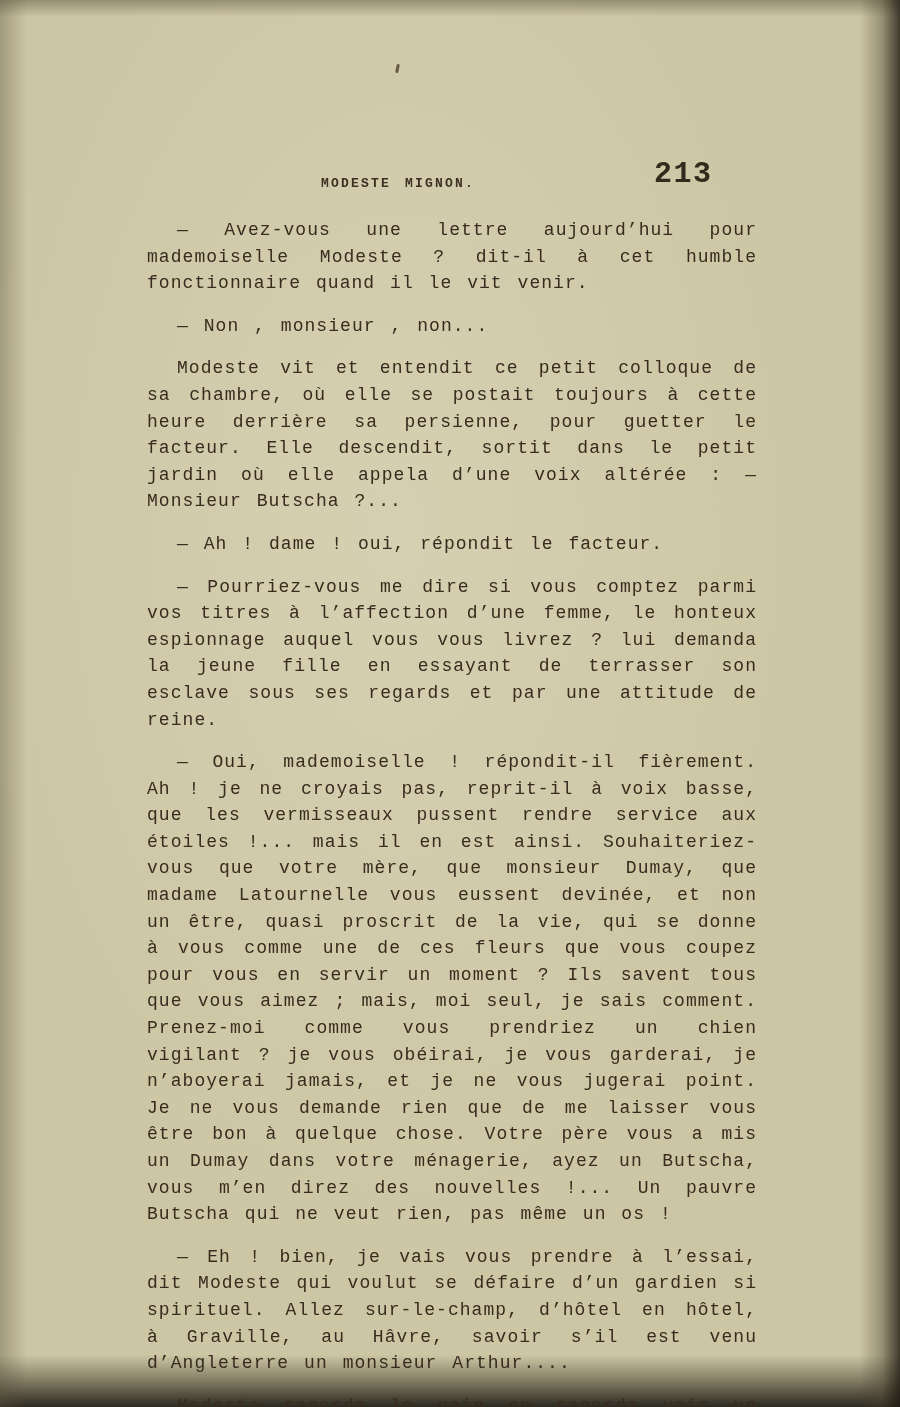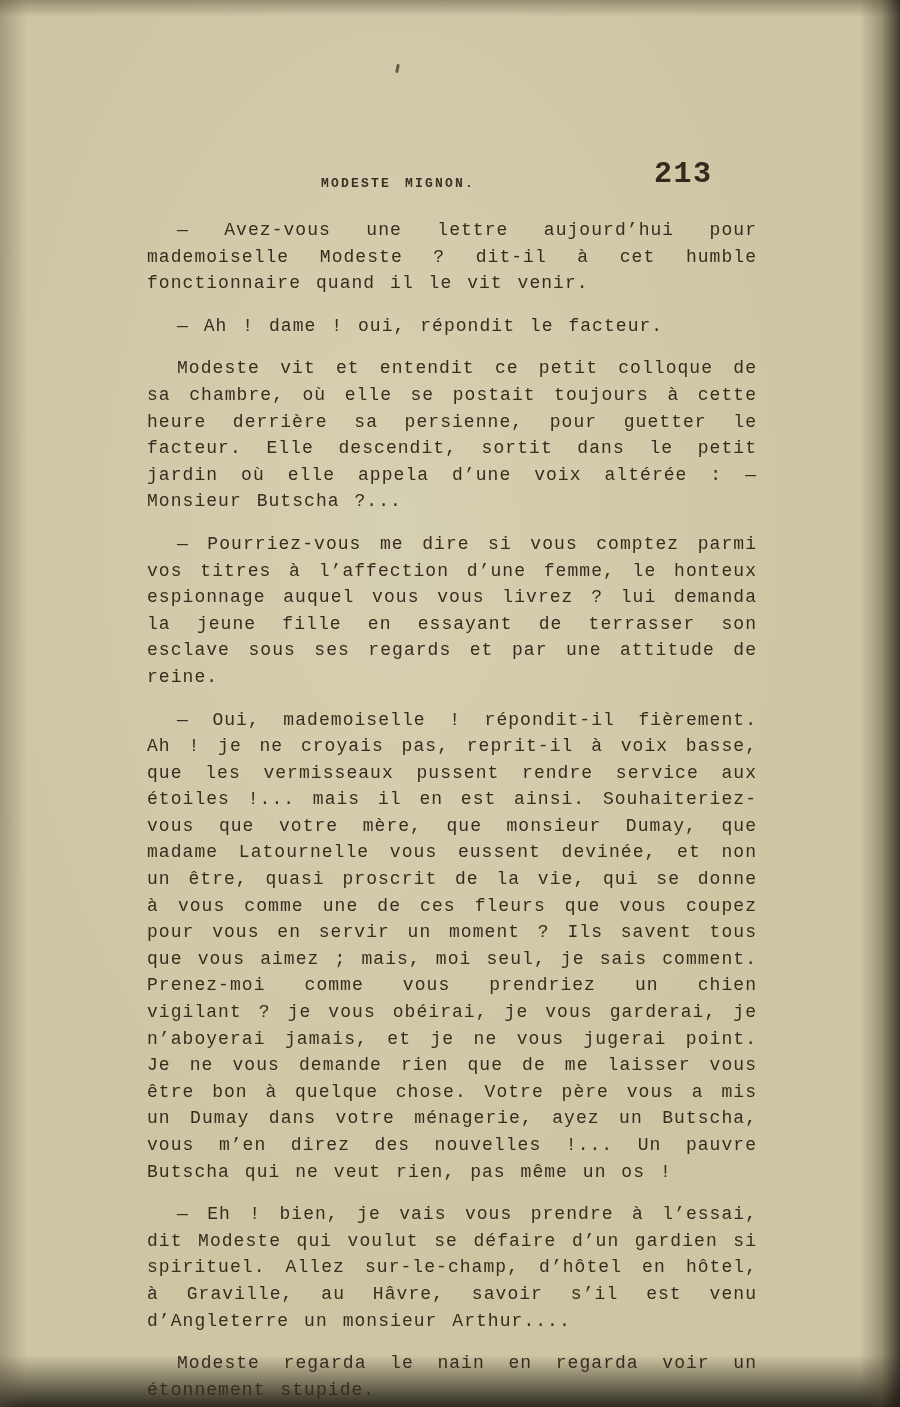--- a/index.html
+++ b/index.html
@@ -95,22 +95,23 @@
 
   <div class="textblock">
 
     <div class="pagehead">
       <span class="running-title">MODESTE MIGNON.</span>
       <span class="page-number">213</span>
     </div>
 
     <div class="bodytext">
       <p>— Avez-vous une lettre aujourd’hui pour mademoiselle Modeste&nbsp;? dit-il à cet humble fonctionnaire quand il le vit venir.</p>
+      <p>— Non&nbsp;, monsieur&nbsp;, non...</p>
+      <p>Modeste vit et entendit ce petit colloque de sa chambre, où elle se postait toujours à cette heure derrière sa persienne, pour guetter le facteur. Elle descendit, sortit dans le petit jardin où elle appela d’une voix altérée&nbsp;: — Monsieur Butscha&nbsp;?...</p>
       <p>— Ah&nbsp;! dame&nbsp;! oui, répondit le facteur.</p>
-      <p>Modeste vit et entendit ce petit colloque de sa chambre, où elle se postait toujours à cette heure derrière sa persienne, pour guetter le facteur. Elle descendit, sortit dans le petit jardin où elle appela d’une voix altérée&nbsp;: — Monsieur Butscha&nbsp;?...</p>
       <p>— Pourriez-vous me dire si vous comptez parmi vos titres à l’affection d’une femme, le honteux espionnage auquel vous vous livrez&nbsp;? lui demanda la jeune fille en essayant de terrasser son esclave sous ses regards et par une attitude de reine.</p>
       <p>— Oui, mademoiselle&nbsp;! répondit-il fièrement. Ah&nbsp;! je ne croyais pas, reprit-il à voix basse, que les vermisseaux pussent rendre service aux étoiles&nbsp;!... mais il en est ainsi. Souhaiteriez-vous que votre mère, que monsieur Dumay, que madame Latournelle vous eussent devinée, et non un être, quasi proscrit de la vie, qui se donne à vous comme une de ces fleurs que vous coupez pour vous en servir un moment&nbsp;? Ils savent tous que vous aimez&nbsp;; mais, moi seul, je sais comment. Prenez-moi comme vous prendriez un chien vigilant&nbsp;? je vous obéirai, je vous garderai, je n’aboyerai jamais, et je ne vous jugerai point. Je ne vous demande rien que de me laisser vous être bon à quelque chose. Votre père vous a mis un Dumay dans votre ménagerie, ayez un Butscha, vous m’en direz des nouvelles&nbsp;!... Un pauvre Butscha qui ne veut rien, pas même un os&nbsp;!</p>
       <p>— Eh&nbsp;! bien, je vais vous prendre à l’essai, dit Modeste qui voulut se défaire d’un gardien si spirituel. Allez sur-le-champ, d’hôtel en hôtel, à Graville, au Hâvre, savoir s’il est venu d’Angleterre un monsieur Arthur....</p>
       <p>Modeste regarda le nain en regarda voir un étonnement stupide.</p>
     </div>
 
   </div>
 
 </div>
 

